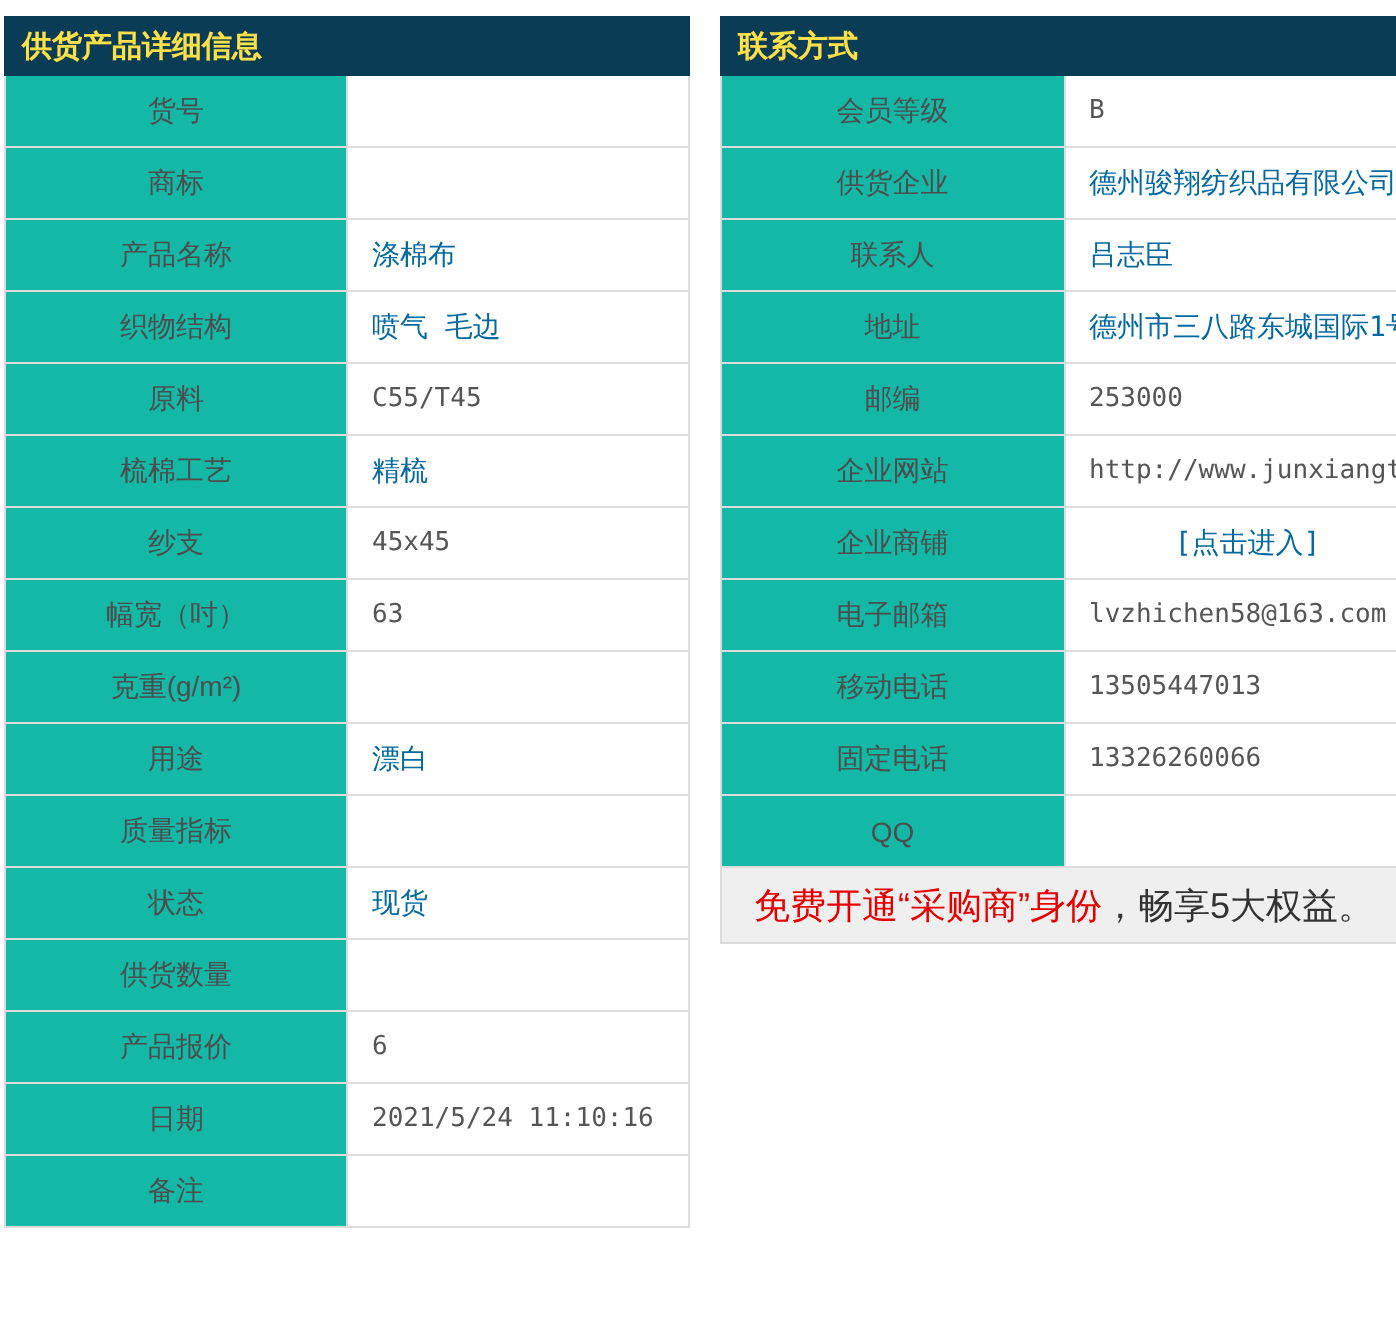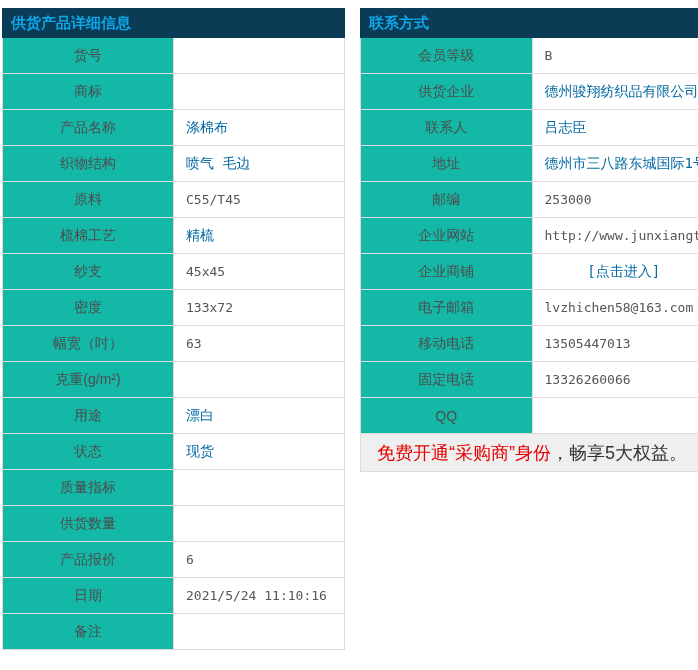--- a/index.html
+++ b/index.html
@@ -10,21 +10,21 @@
     font-family: "Liberation Sans", sans-serif;
   }
   .page { position: relative; width: 698px; height: 670px; }
   .panel { position: absolute; top: 8px; }
   .panel-left  { left: 2px;   width: 343px; }
   .panel-right { left: 360px; width: 344px; }
   table { border-collapse: collapse; width: 100%; table-layout: fixed; }
   td { border: 1px solid #dcdcdc; vertical-align: middle; }
   .title-cell {
     background: #0a3c55;
-    color: #0ea5e9;
+    color: #fde047;
     font-weight: bold;
     font-size: 15px;
     height: 29px;
     padding: 0 0 0 8px;
     border: 1px solid #0a3c55;
   }
   .label-cell {
     width: 101px;
     background: #14b8a6;
     text-align: center;
@@ -88,42 +88,38 @@
           </tr>
           <tr>
             <td class="label-cell">梳棉工艺</td>
             <td class="value-cell cn">精梳</td>
           </tr>
           <tr>
             <td class="label-cell">纱支</td>
             <td class="value-cell">45x45</td>
           </tr>
           <tr>
-            <td class="label-cell">密度</td>
-            <td class="value-cell">133x72</td>
-          </tr>
-          <tr>
             <td class="label-cell">幅宽（吋）</td>
             <td class="value-cell">63</td>
           </tr>
           <tr>
             <td class="label-cell">克重(g/m²)</td>
             <td class="value-cell"></td>
           </tr>
           <tr>
             <td class="label-cell">用途</td>
             <td class="value-cell cn">漂白</td>
           </tr>
           <tr>
+            <td class="label-cell">质量指标</td>
+            <td class="value-cell"></td>
+          </tr>
+          <tr>
             <td class="label-cell">状态</td>
             <td class="value-cell cn">现货</td>
-          </tr>
-          <tr>
-            <td class="label-cell">质量指标</td>
-            <td class="value-cell"></td>
           </tr>
           <tr>
             <td class="label-cell">供货数量</td>
             <td class="value-cell"></td>
           </tr>
           <tr>
             <td class="label-cell">产品报价</td>
             <td class="value-cell">6</td>
           </tr>
           <tr>

